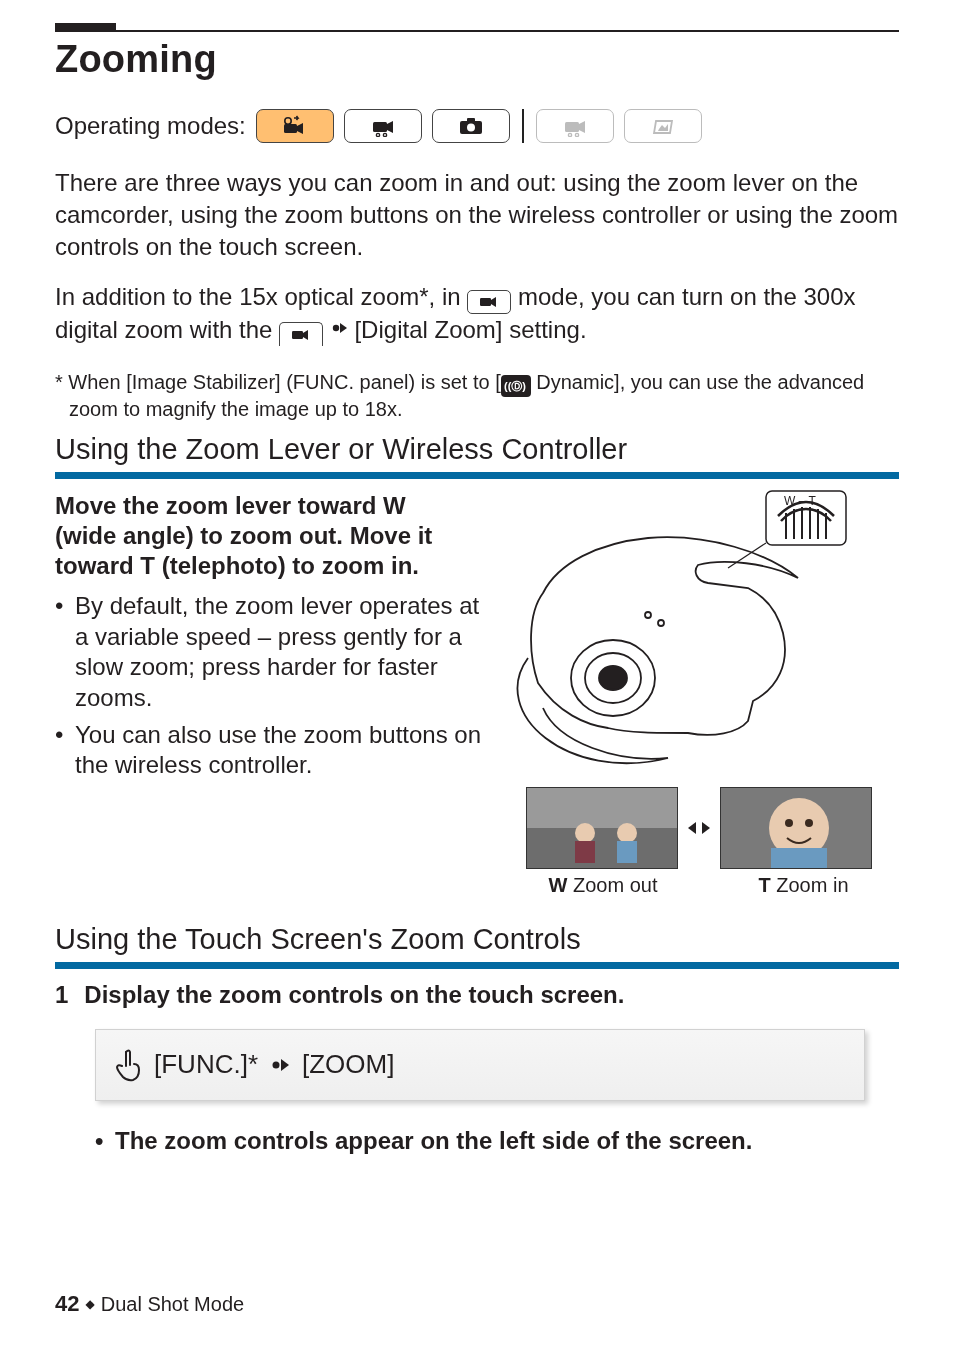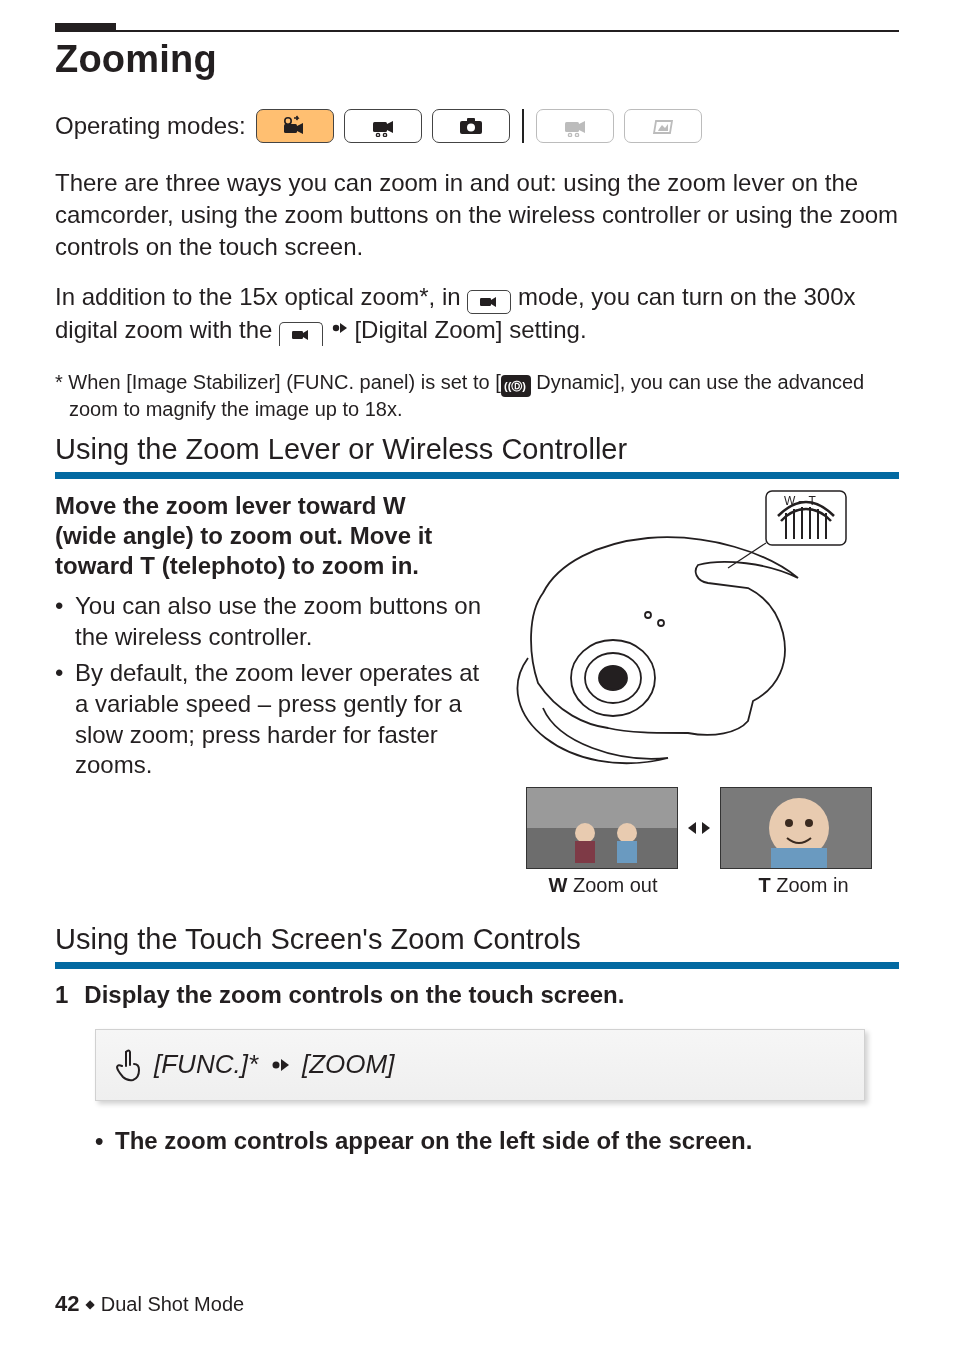--- a/index.html
+++ b/index.html
@@ -157,21 +157,20 @@
     padding: 18px 18px;
     background: linear-gradient(#f6f6f6, #efefef);
     border: 1px solid #d1d1d1;
     box-shadow: 3px 3px 5px rgba(0,0,0,0.18);
     width: 770px;
     box-sizing: border-box;
     display: flex;
     align-items: center;
     gap: 12px;
     font-size: 26px;
-    font-style: italic;
   }
   .touch-icon {
     width: 28px;
     height: 34px;
     display:inline-block;
   }
   .marker-icon {
     display:inline-flex;
     align-items:center;
   }
@@ -323,22 +322,22 @@
   <h2 class="sub">Using the Zoom Lever or Wireless Controller</h2>
 
   <div class="two-col">
     <div class="left">
       <p class="instruction">
         <b><span>Move the zoom lever toward </span><span class="glyph-w">W</span></b><br>
         <b>(wide angle) to zoom out. Move it</b><br>
         <b><span>toward </span><span class="glyph-t">T</span><span> (telephoto) to zoom in.</span></b>
       </p>
       <ul class="bullets">
+        <li>By default, the zoom lever operates at a variable speed – press gently for a slow zoom; press harder for faster zooms.</li>
         <li>You can also use the zoom buttons on the wireless controller.</li>
-        <li>By default, the zoom lever operates at a variable speed – press gently for a slow zoom; press harder for faster zooms.</li>
       </ul>
     </div>
     <div class="right">
       <div class="figure">
         <svg width="370" height="300" viewBox="0 0 370 300">
 
           <g stroke="#231f20" fill="#fff" stroke-width="1.8">
             <path d="M40 200 C30 170 30 130 45 110 C60 80 100 60 150 55 C210 50 270 70 300 95 C270 80 225 75 200 82 C195 88 198 98 210 100 L250 105 C270 115 280 130 285 150 C292 180 280 205 255 218 L250 238 C240 250 215 255 190 250 C160 250 130 250 110 245 C88 242 60 230 40 200 Z"></path>
             <ellipse cx="115" cy="195" rx="42" ry="38"></ellipse>
             <ellipse cx="115" cy="195" rx="28" ry="25"></ellipse>

